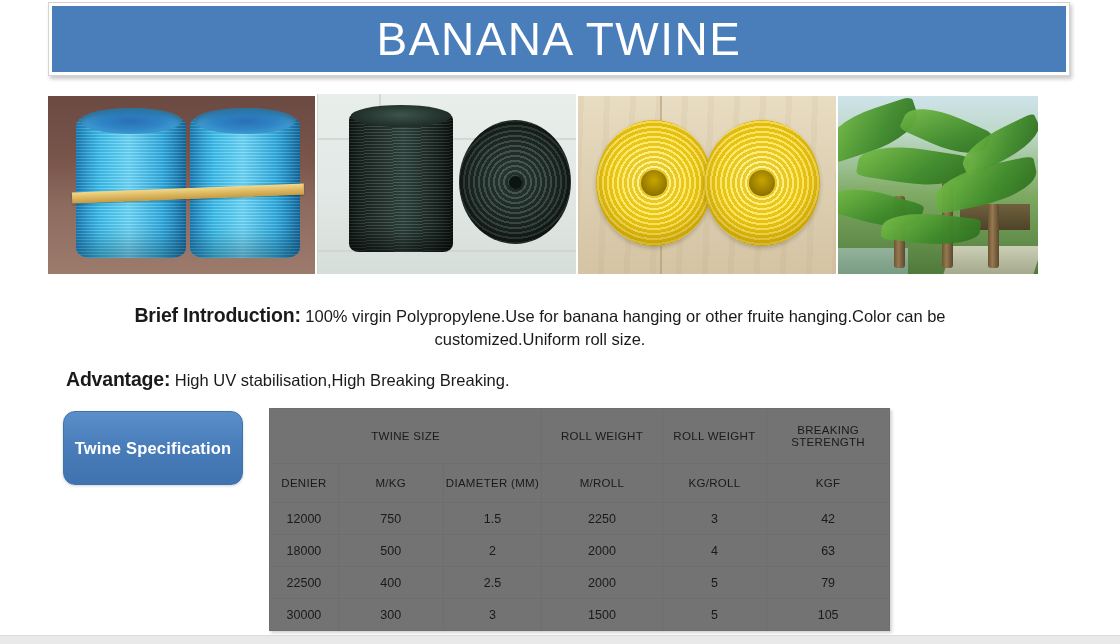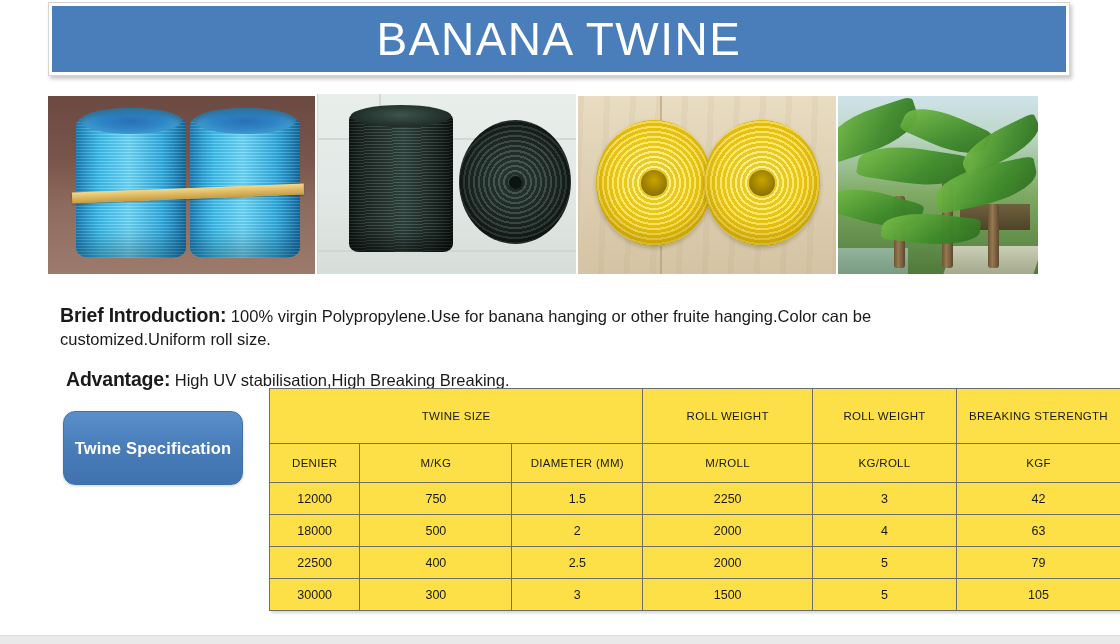--- a/index.html
+++ b/index.html
@@ -198,21 +198,21 @@
     background: linear-gradient(180deg,#9ab7a4,#7da08a);
     opacity:0.9;
   }
 
   
   .intro-block {
     position: absolute;
     left: 60px;
     top: 303px;
     width: 960px;
-    text-align: left;
+    text-align: center;
     font-size: 16.5px;
     line-height: 1.33;
     color: #1a1a1a;
   }
   .intro-label {
     font-weight: bold;
     font-size: 19.5px;
     letter-spacing: -0.2px;
   }
   .intro-text { font-size: 16.5px; }
@@ -250,24 +250,24 @@
     color: #ffffff;
     font-size: 16.5px;
     font-weight: 700;
     letter-spacing: 0.2px;
   }
 
   
   .spec-table {
     position: absolute;
     left: 269px;
-    top: 388px;
-    width: 852px;
+    top: 408px;
+    width: 621px;
     border-collapse: collapse;
-    background: #fde047;
+    background: #737373;
     box-shadow: 2px 2px 3px rgba(0,0,0,0.18);
   }
   .spec-table td, .spec-table th {
     border: 1px solid #6e6e6e;
     text-align: center;
     vertical-align: middle;
     font-weight: normal;
     color: #1a1a1a;
     font-family: "Liberation Sans", sans-serif;
   }

